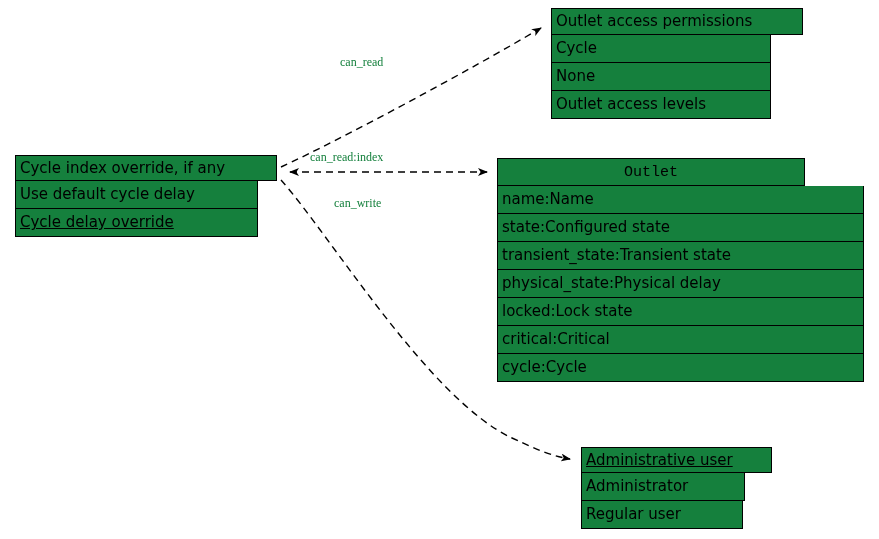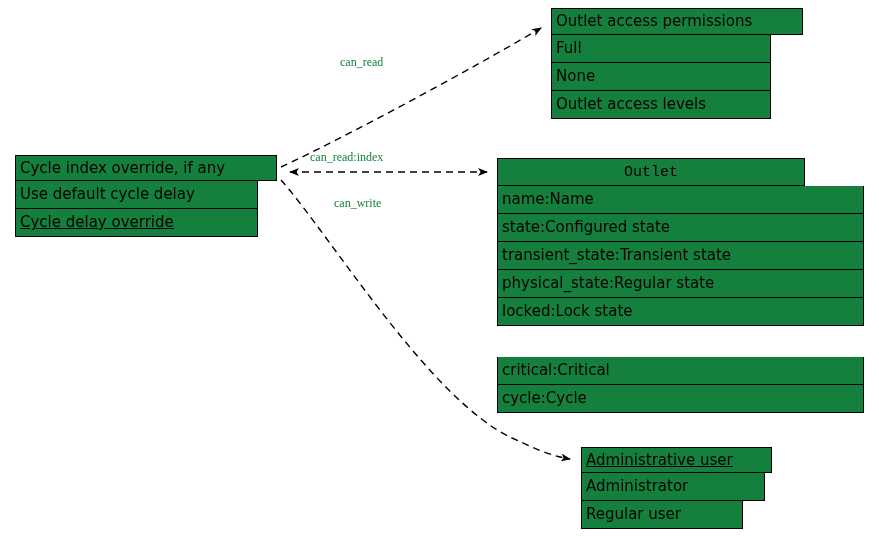--- a/index.html
+++ b/index.html
@@ -99,21 +99,21 @@
     <div class="row" style="width:243px; height:28px;text-decoration:underline;">
       <span class="cell-text">Cycle delay override</span>
     </div>
   </div>
 
   <div class="entity" style="left:551px; top:8px;">
     <div class="row header" style="width:252px; height:27px;">
       <span class="cell-text">Outlet access permissions</span>
     </div>
     <div class="row" style="width:220px; height:28px;">
-      <span class="cell-text">Full</span>
+      <span class="cell-text">Cycle</span>
     </div>
     <div class="row" style="width:220px; height:28px;">
       <span class="cell-text">None</span>
     </div>
     <div class="row" style="width:220px; height:28px;">
       <span class="cell-text">Outlet access levels</span>
     </div>
   </div>
 
   <div class="entity" style="left:497px; top:158px;">
@@ -123,38 +123,38 @@
     <div class="row" style="width:367px; height:28px;">
       <span class="cell-text">name:Name</span>
     </div>
     <div class="row" style="width:367px; height:28px;">
       <span class="cell-text">state:Configured state</span>
     </div>
     <div class="row" style="width:367px; height:28px;">
       <span class="cell-text">transient_state:Transient state</span>
     </div>
     <div class="row" style="width:367px; height:28px;">
-      <span class="cell-text">physical_state:Regular state</span>
+      <span class="cell-text">physical_state:Physical delay</span>
     </div>
     <div class="row" style="width:367px; height:28px;">
       <span class="cell-text">locked:Lock state</span>
     </div>
-    <div class="row" style="width:367px; height:28px;margin-top:31px;">
+    <div class="row" style="width:367px; height:28px;">
       <span class="cell-text">critical:Critical</span>
     </div>
     <div class="row" style="width:367px; height:28px;">
       <span class="cell-text">cycle:Cycle</span>
     </div>
   </div>
 
   <div class="entity" style="left:581px; top:447px;">
     <div class="row header" style="width:191px; height:26px;text-decoration:underline;">
       <span class="cell-text">Administrative user</span>
     </div>
-    <div class="row" style="width:184px; height:28px;">
+    <div class="row" style="width:164px; height:28px;">
       <span class="cell-text">Administrator</span>
     </div>
     <div class="row" style="width:162px; height:28px;">
       <span class="cell-text">Regular user</span>
     </div>
   </div>
 
 </div>
 
 </body></html>

